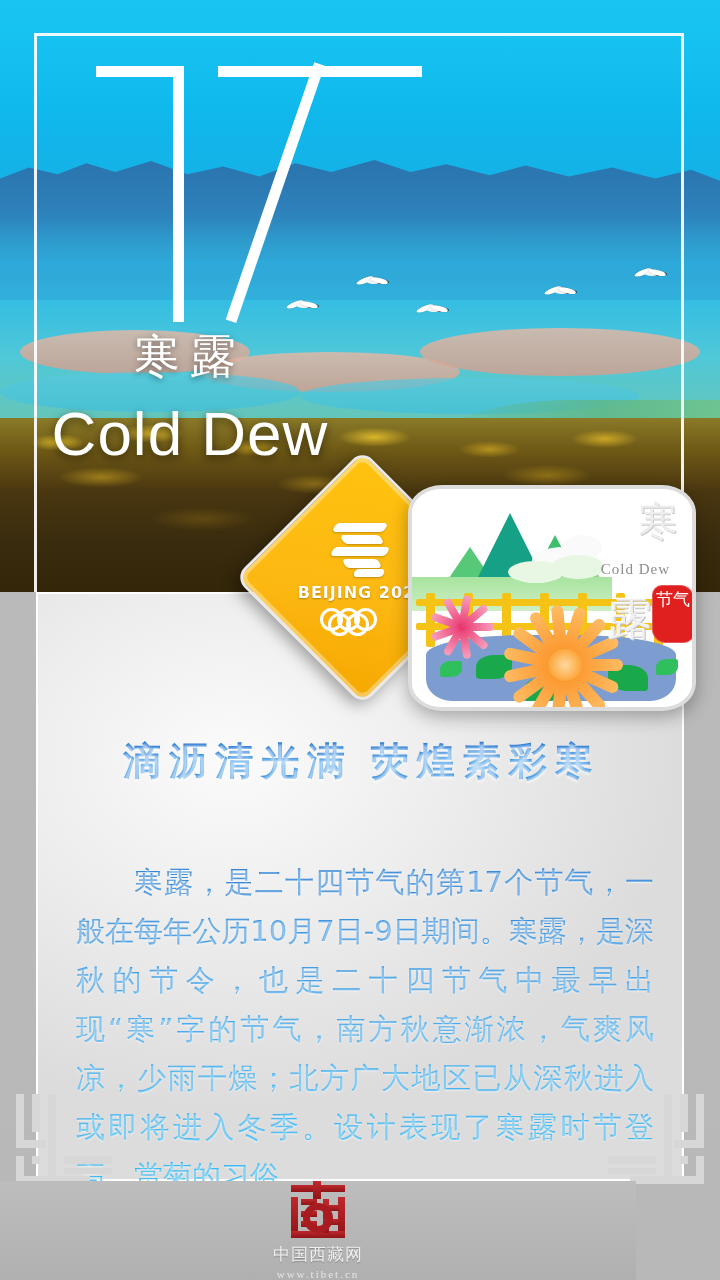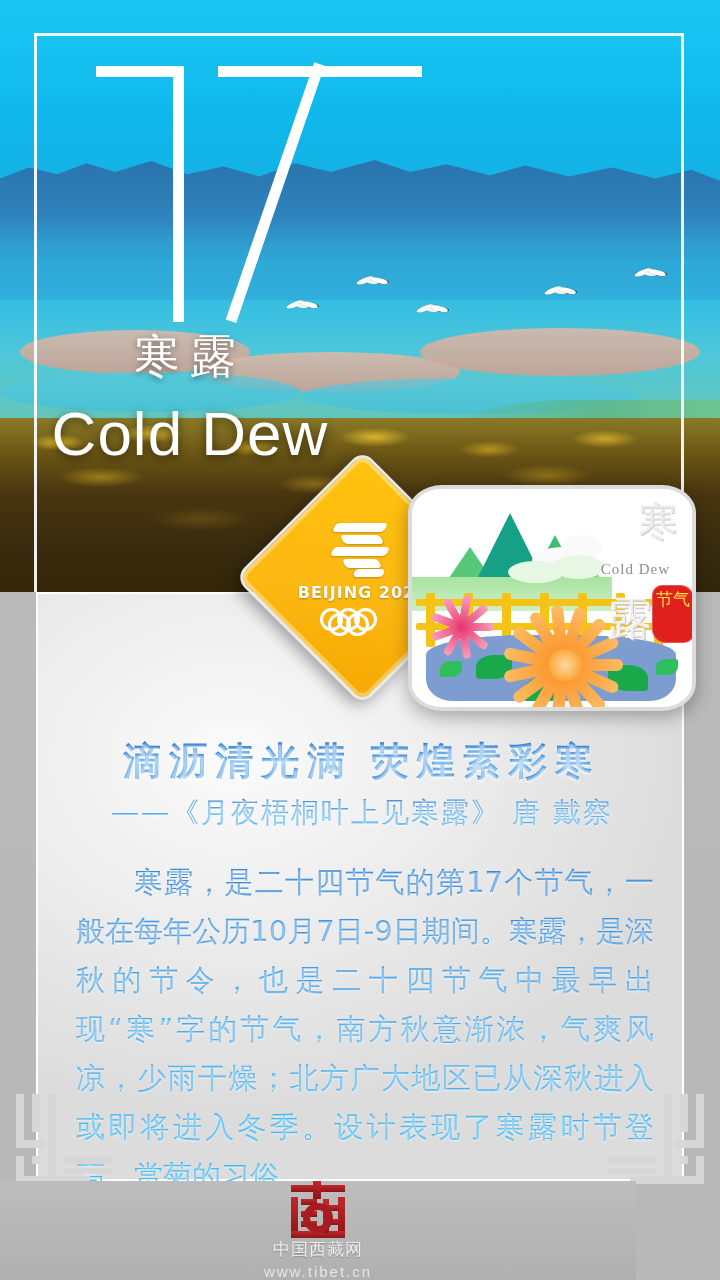--- a/index.html
+++ b/index.html
@@ -280,21 +280,21 @@
   .m-en {
     position:absolute; right:22px; top:72px;
     color:#8d8d8d; font-size:15px; letter-spacing:1px;
     font-family:"Liberation Serif","DejaVu Serif",serif;
   }
   .seal {
     position:absolute; right:-2px; top:96px;
     width:42px; height:58px;
     background:#e01f1f;
     border-radius: 10px 14px 10px 14px;
-    color:#fde047; font-size:17px; line-height:1.05;
+    color:#ffffff; font-size:17px; line-height:1.05;
     text-align:center; padding-top:6px; box-sizing:border-box;
     font-family:"DejaVu Sans","Liberation Sans",sans-serif;
     box-shadow: inset 0 0 0 1px rgba(255,255,255,.25);
   }
 
   
   .panel {
     position:absolute;
     left:36px; top:592px; width:648px; height:589px;
     background: radial-gradient(ellipse 70% 60% at 30% 28%, #fbfbfb 0%, #ededed 48%, #dcdcdc 100%);
@@ -371,22 +371,22 @@
   .logo .r {
     position:absolute; border: 7px solid #a81b20; border-radius:50%;
     box-sizing:border-box;
   }
   .site-cn {
     color:#efefef; font-size:17px; letter-spacing:1px;
     font-family:"DejaVu Sans","Liberation Sans",sans-serif;
     text-shadow: 0 1px 1px rgba(0,0,0,.25);
   }
   .site-url {
-    color:#e6e6e6; font-size:15px; letter-spacing:2px; margin-top:2px;
-    font-family:Liberation Sans, sans-serif;
+    color:#e6e6e6; font-size:11px; letter-spacing:2px; margin-top:2px;
+    font-family:Liberation Serif, serif;
   }
 </style>
 </head>
 <body>
 
 <div id="poster">
 
   <div class="photo">
     <div class="sky"></div>
     <div class="farsky"></div>
@@ -429,21 +429,20 @@
       <span class="sev-t"></span>
       <span class="sev-d"></span>
     </div>
 
     <div class="cn-title">寒露</div>
     <div class="en-title">Cold Dew</div>
   </div>
 
   <div class="panel">
     <div class="poem">滴沥清光满 荧煌素彩寒</div>
-    <div class="poem-src">——《月夜梧桐叶上见寒露》 唐 戴察</div>
     <div class="body-text">寒露，是二十四节气的第17个节气，一般在每年公历10月7日-9日期间。寒露，是深秋的节令，也是二十四节气中最早出现“寒”字的节气，南方秋意渐浓，气爽风凉，少雨干燥；北方广大地区已从深秋进入或即将进入冬季。设计表现了寒露时节登高、赏菊的习俗。</div>
   </div>
 
   <div class="badge-beijing">
     <div class="inner">
       <div class="emblem">
         <i></i>
           <i></i>
           <i></i>
           <i></i>

